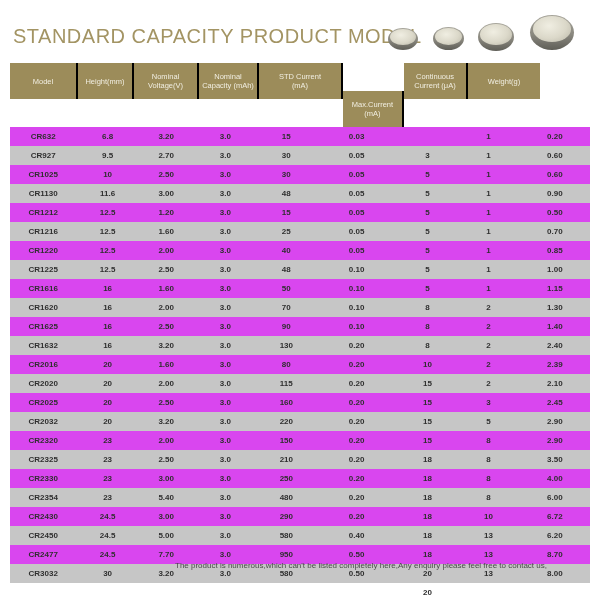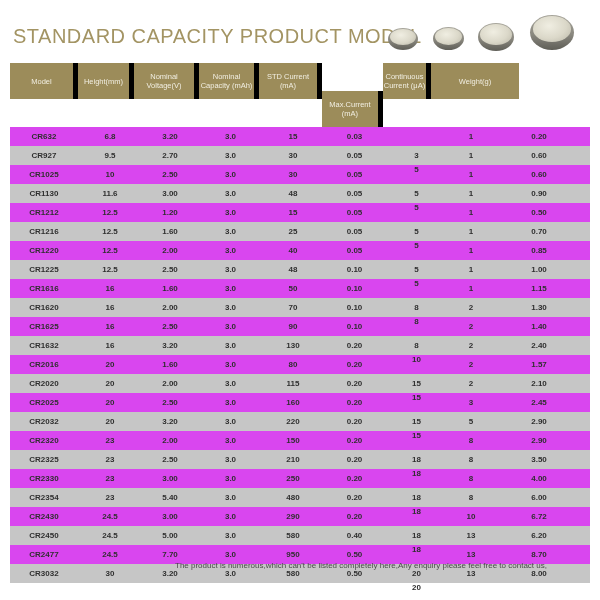--- a/index.html
+++ b/index.html
@@ -31,33 +31,33 @@
   .coin4 { left:530px; top:15px; width:44px; height:35px; }
 
   
   .spec-table { position:absolute; left:10px; top:63px; width:580px; }
   .header-row { display:flex; }
   .hcell {
     height:36px; background:#9c8c5a; color:#f1eee1;
     font-size:7.5px; line-height:9px;
     display:flex; align-items:center; justify-content:center;
     text-align:center; white-space:pre-line;
-    box-sizing:border-box; border-right:5px solid #000000;
+    box-sizing:border-box; border-right:2px solid #000000;
   }
   .hcell:last-child { border-right:none; }
   .trow { display:flex; height:19px; background:#d946ef; }
-  .trow.stripe { background:#c6c6c6;align-items:center; }
+  .trow.stripe { background:#c6c6c6; }
   .tcell {
     display:flex; align-items:center; justify-content:center;
     font-size:8px; font-weight:bold; color:#2f2f2f;
     box-sizing:border-box;
   }
   .c0 { width:68px; } .c1 { width:64px; } .c2 { width:56px; }
-  .c3 { width:65px; } .c4 { width:60px; } .c5 { width:63px; }
-  .c6 { width:61px;margin-top:28px; } .c7 { width:48px; } .c8 { width:88px; }
+  .c3 { width:65px; } .c4 { width:60px; } .c5 { width:84px; }
+  .c6 { width:61px;margin-top:28px; } .c7 { width:64px; } .c8 { width:72px; }
 
   .footer-note {
     position:absolute; left:175px; top:560px; width:415px;
     font-size:8px; line-height:11px; color:#4b4b4b;
   }
 </style>
 </head>
 <body>
 
 <div>
@@ -222,21 +222,21 @@
         </div>
         <div class="trow">
           <div class="tcell c0">CR2016</div>
           <div class="tcell c1">20</div>
           <div class="tcell c2">1.60</div>
           <div class="tcell c3">3.0</div>
           <div class="tcell c4">80</div>
           <div class="tcell c5">0.20</div>
           <div class="tcell c6">15</div>
           <div class="tcell c7">2</div>
-          <div class="tcell c8">1.57</div>
+          <div class="tcell c8">2.39</div>
         </div>
         <div class="trow stripe">
           <div class="tcell c0">CR2020</div>
           <div class="tcell c1">20</div>
           <div class="tcell c2">2.00</div>
           <div class="tcell c3">3.0</div>
           <div class="tcell c4">115</div>
           <div class="tcell c5">0.20</div>
           <div class="tcell c6">15</div>
           <div class="tcell c7">2</div>

